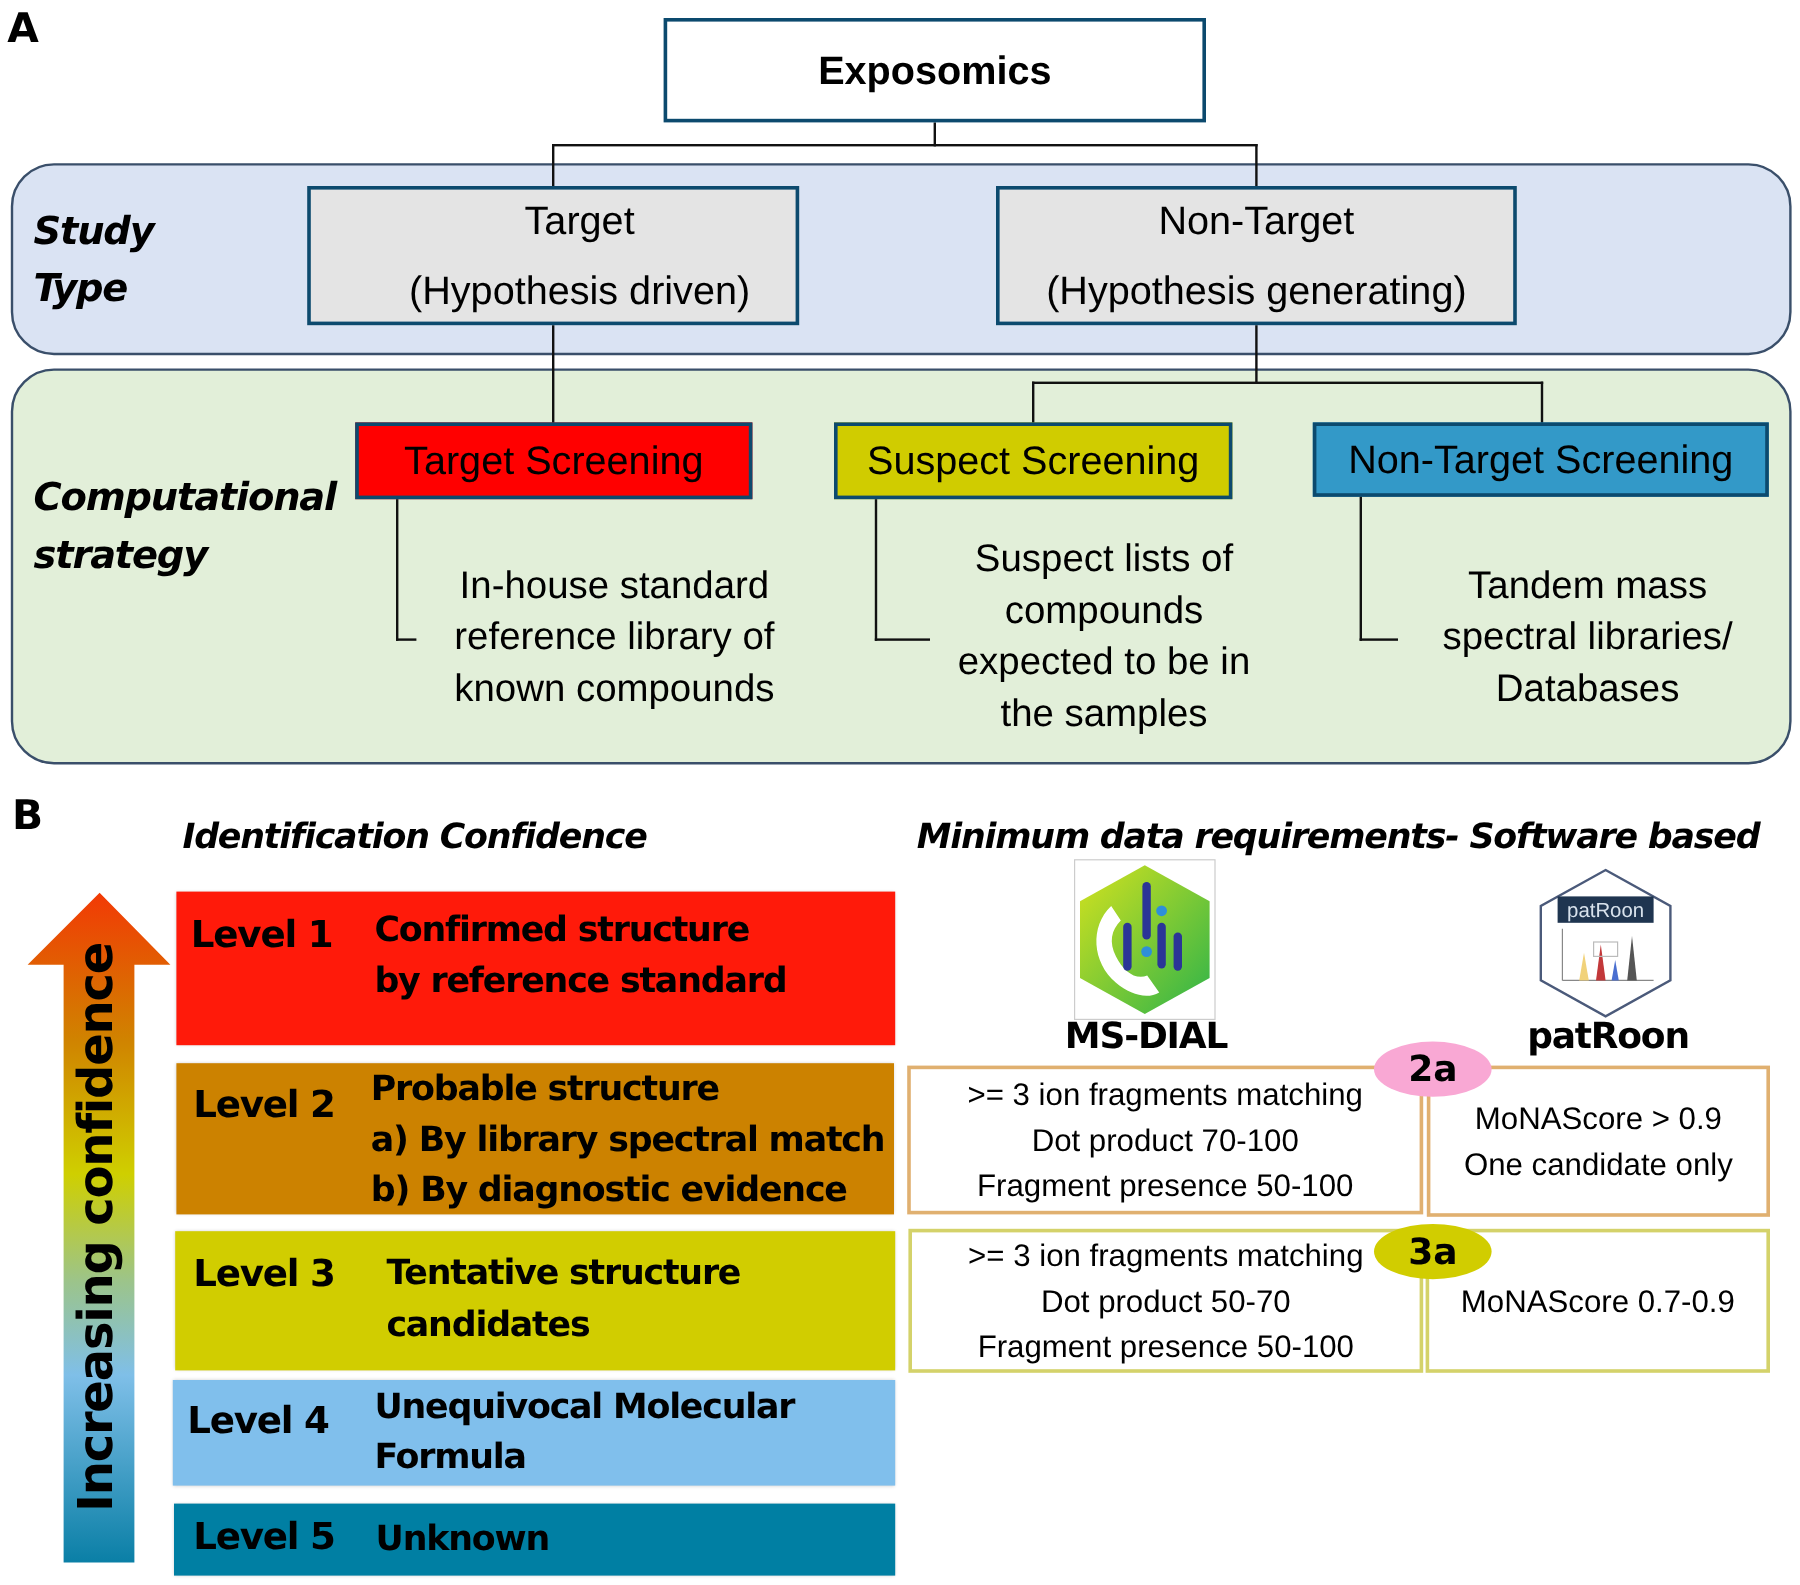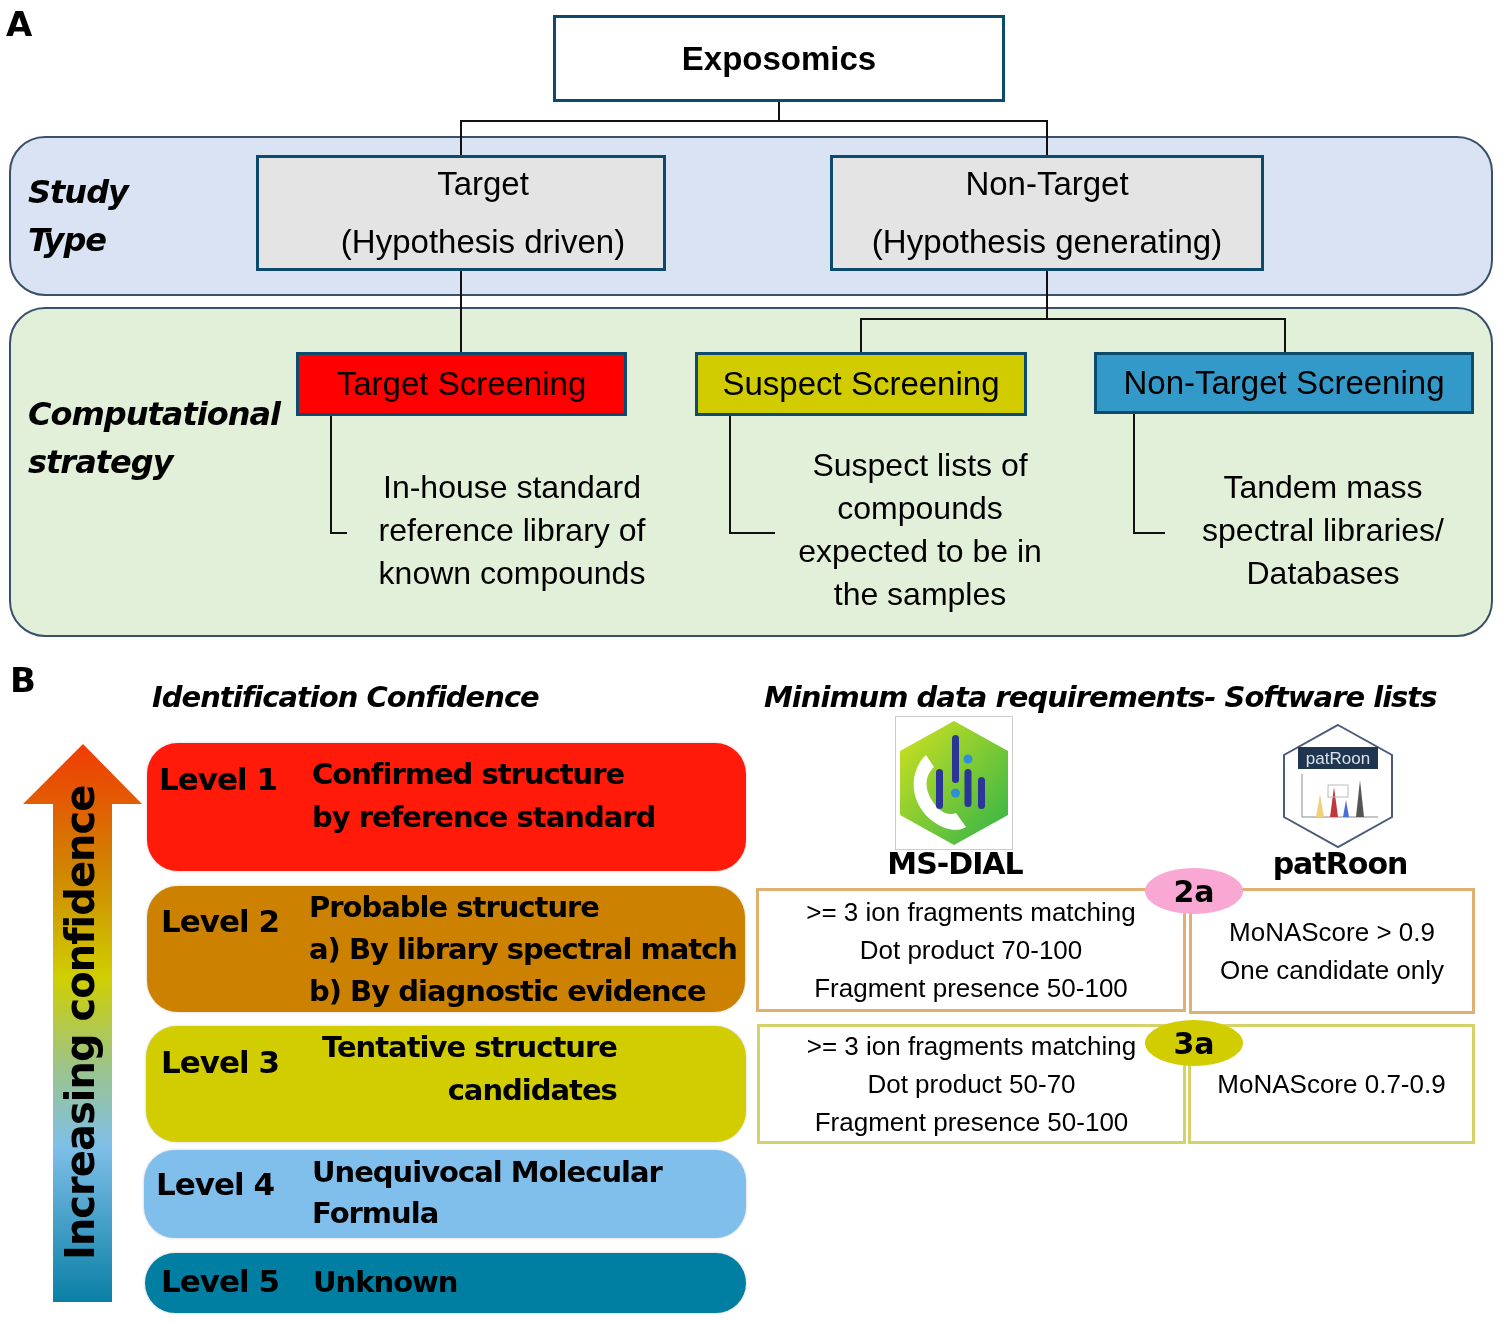--- a/index.html
+++ b/index.html
@@ -9,21 +9,21 @@
   .panel-letter { font-weight:bold; font-size:34px; font-family:"DejaVu Sans", sans-serif; }
   .line { position:absolute; background:#111; }
   .band { position:absolute; border:2px solid #3a4f6a; border-radius:36px; box-sizing:border-box; }
   .band-label { position:absolute; font-style:italic; font-weight:bold; font-size:32px; line-height:48px; font-family:"DejaVu Sans", sans-serif; letter-spacing:-1px; }
   .box { position:absolute; box-sizing:border-box; border:3px solid #0c4a6e; display:flex; flex-direction:column; align-items:center; justify-content:center; text-align:center; }
   .study-box { background:#e4e4e4; font-size:33px; line-height:58px; }
   .strat-box { font-size:33px; }
   .desc { position:absolute; text-align:center; font-size:32px; line-height:43px; }
   .bracket { position:absolute; border-left:2px solid #111; border-bottom:2px solid #111; }
   .section-title { position:absolute; font-style:italic; font-weight:bold; font-size:29px; font-family:"DejaVu Sans", sans-serif; letter-spacing:-1px; }
-  .level { position:absolute; box-sizing:border-box; box-shadow:0 0 3px rgba(0,0,0,0.2);border-radius:31px; }
+  .level { position:absolute; box-sizing:border-box; box-shadow:0 0 3px rgba(0,0,0,0.2); }
   .level .lvl-name { position:absolute; font-weight:bold; font-size:31px; font-family:"DejaVu Sans", sans-serif; letter-spacing:-1px; }
   .level .lvl-desc { position:absolute; font-weight:bold; font-size:29px; line-height:43px; font-family:"DejaVu Sans", sans-serif; letter-spacing:-1px; white-space:nowrap; }
   .req { position:absolute; box-sizing:border-box; background:#fff; text-align:center; font-size:26px; line-height:38px; display:flex; flex-direction:column; justify-content:center; }
   .badge { position:absolute; border-radius:50%; font-weight:bold; font-size:30px; display:flex; align-items:center; justify-content:center; font-family:"DejaVu Sans", sans-serif; }
   .sw-name { position:absolute; font-weight:bold; font-size:30px; font-family:"DejaVu Sans", sans-serif; letter-spacing:-1px; text-align:center; }
 </style>
 </head>
 <body>
 
 <div class="abs panel-letter" style="left:6px;top:4px;">A</div>
@@ -89,21 +89,21 @@
   <div>the samples</div>
 </div>
 <div class="desc" style="left:1170px;top:466px;width:306px;">
   <div>Tandem mass</div>
   <div>spectral libraries/</div>
   <div>Databases</div>
 </div>
 
 <div class="abs panel-letter" style="left:10px;top:660px;">B</div>
 <div class="section-title" style="left:152px;top:680px;">Identification Confidence</div>
-<div class="section-title" style="left:764px;top:680px;">Minimum data requirements- Software lists</div>
+<div class="section-title" style="left:764px;top:680px;">Minimum data requirements- Software based</div>
 
 <svg class="abs" style="left:20px;top:742px;" width="126" height="565">
   <defs>
     <linearGradient id="ag" x1="0" y1="0" x2="0" y2="1">
       <stop offset="0" stop-color="#f23a05"></stop>
       <stop offset="0.22" stop-color="#d08300"></stop>
       <stop offset="0.42" stop-color="#cfcf00"></stop>
       <stop offset="0.58" stop-color="#9cc48a"></stop>
       <stop offset="0.72" stop-color="#7fbfe8"></stop>
       <stop offset="1" stop-color="#0a7fa6"></stop>
@@ -123,21 +123,21 @@
 <div class="level" style="left:147px;top:886px;width:598px;height:126px;background:#cc8200;">
   <div class="lvl-name" style="left:14px;top:17px;">Level 2</div>
   <div class="lvl-desc" style="left:162px;top:0px;line-height:42px;">
     <div>Probable structure</div>
     <div>a) By library spectral match</div>
     <div>b) By diagnostic evidence</div>
   </div>
 </div>
 <div class="level" style="left:146px;top:1026px;width:600px;height:116px;background:#d1cd00;">
   <div class="lvl-name" style="left:15px;top:18px;">Level 3</div>
-  <div class="lvl-desc" style="left:176px;top:0;text-align:right;">
+  <div class="lvl-desc" style="left:176px;top:13px;">
     <div>Tentative structure</div>
     <div>candidates</div>
   </div>
 </div>
 <div class="level" style="left:144px;top:1150px;width:602px;height:88px;background:#80bfec;">
   <div class="lvl-name" style="left:12px;top:16px;">Level 4</div>
   <div class="lvl-desc" style="left:168px;top:2px;line-height:41px;">
     <div>Unequivocal Molecular</div>
     <div>Formula</div>
   </div>

